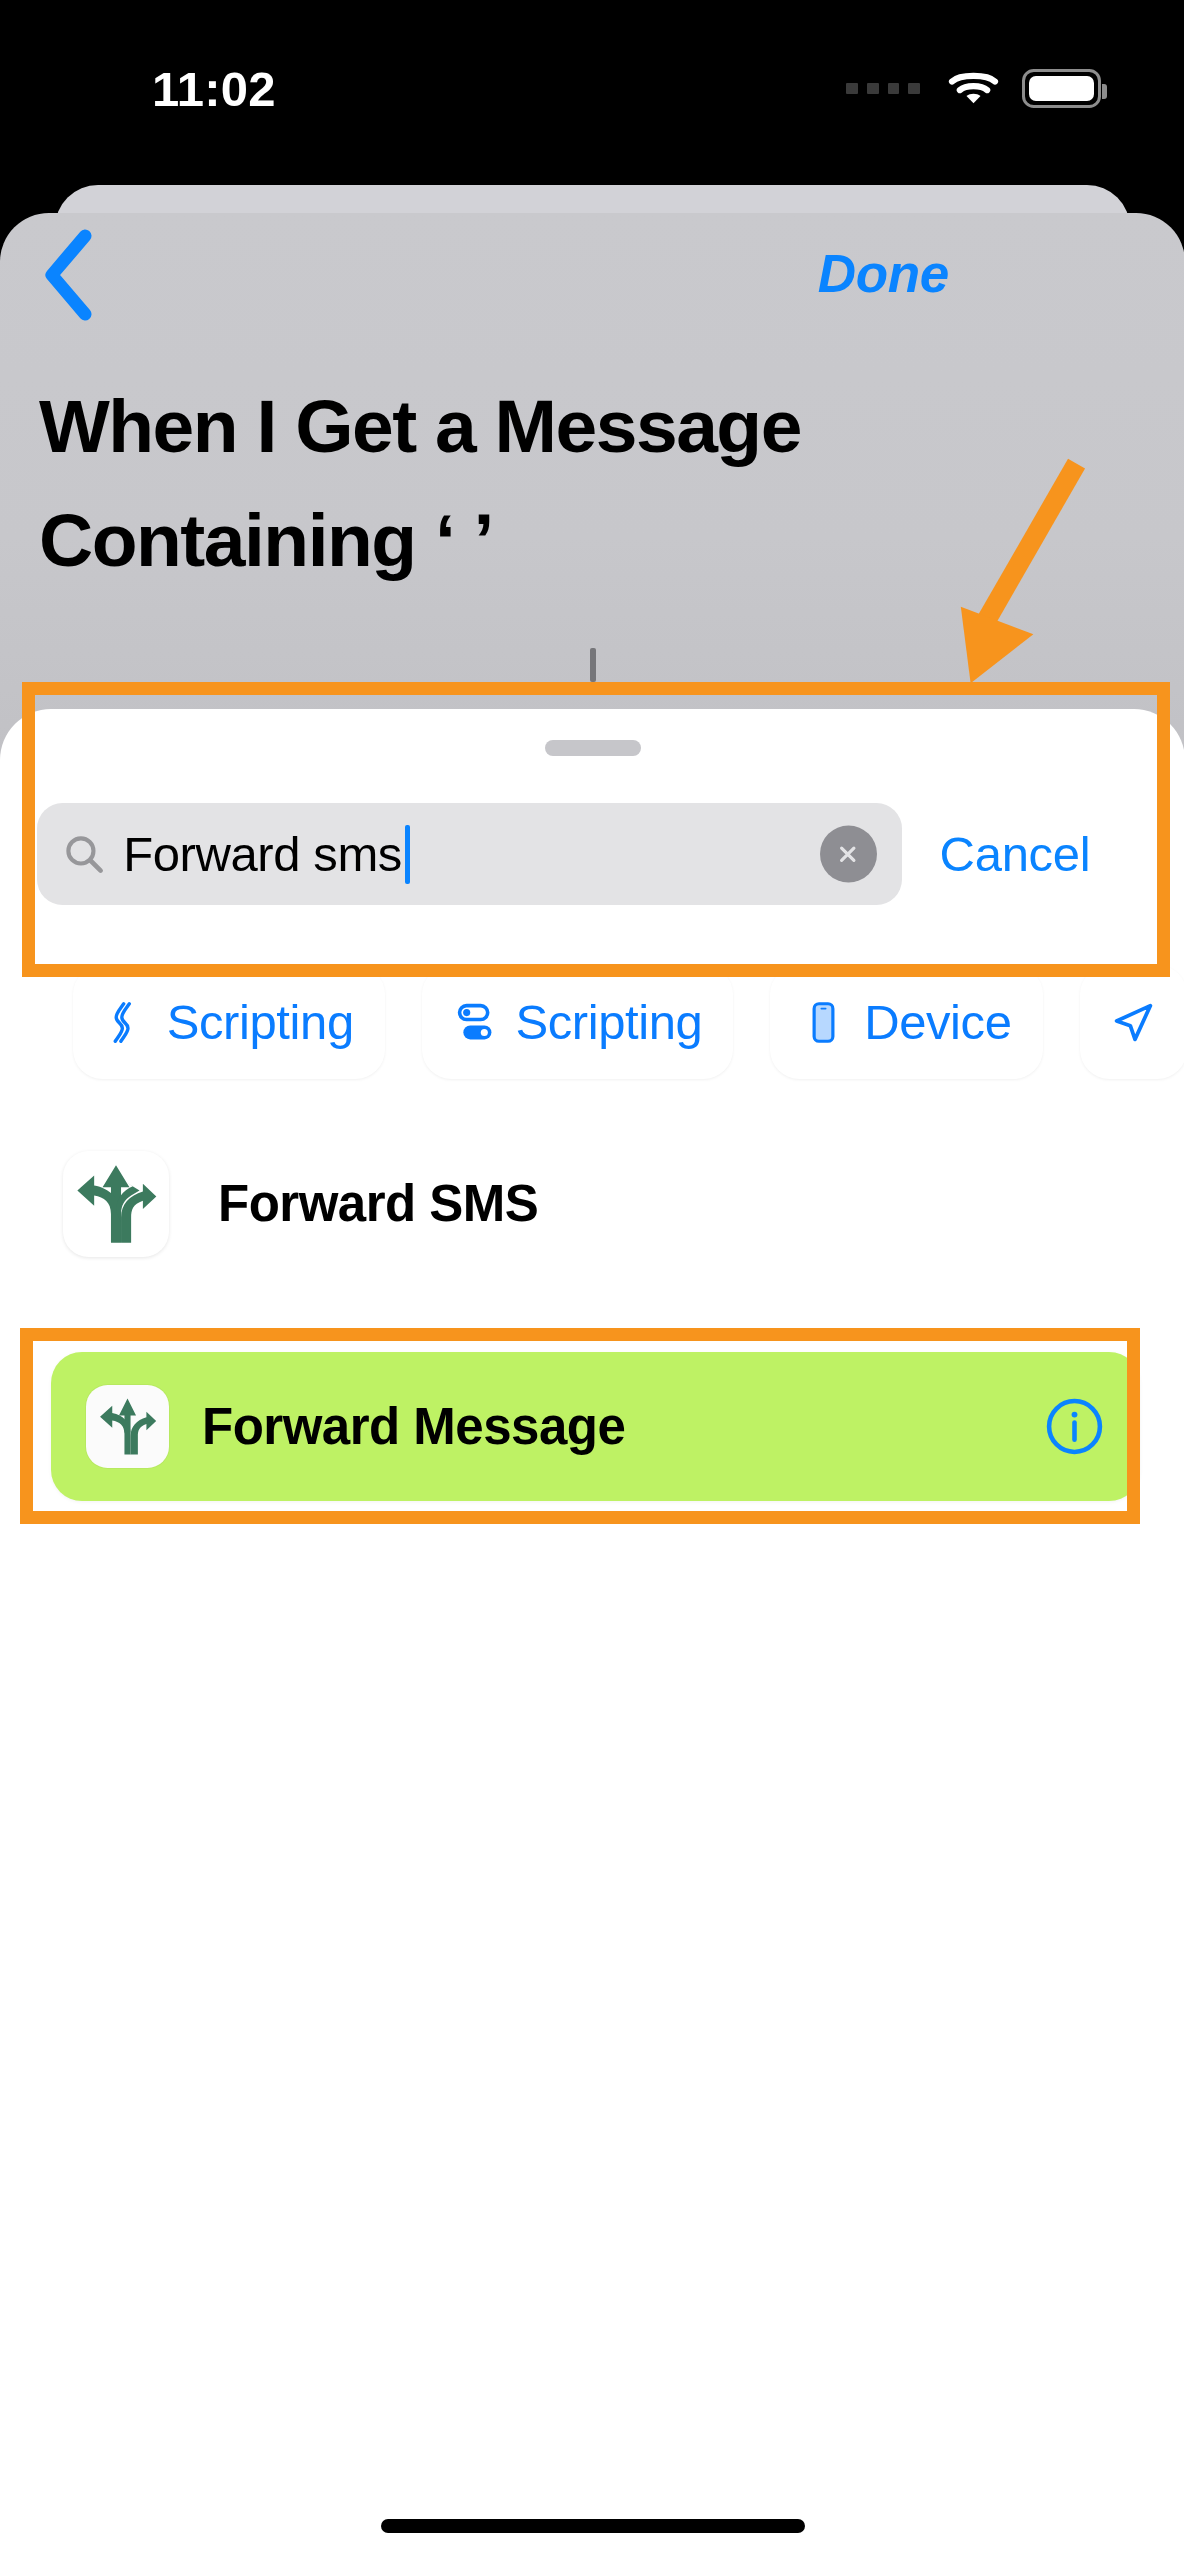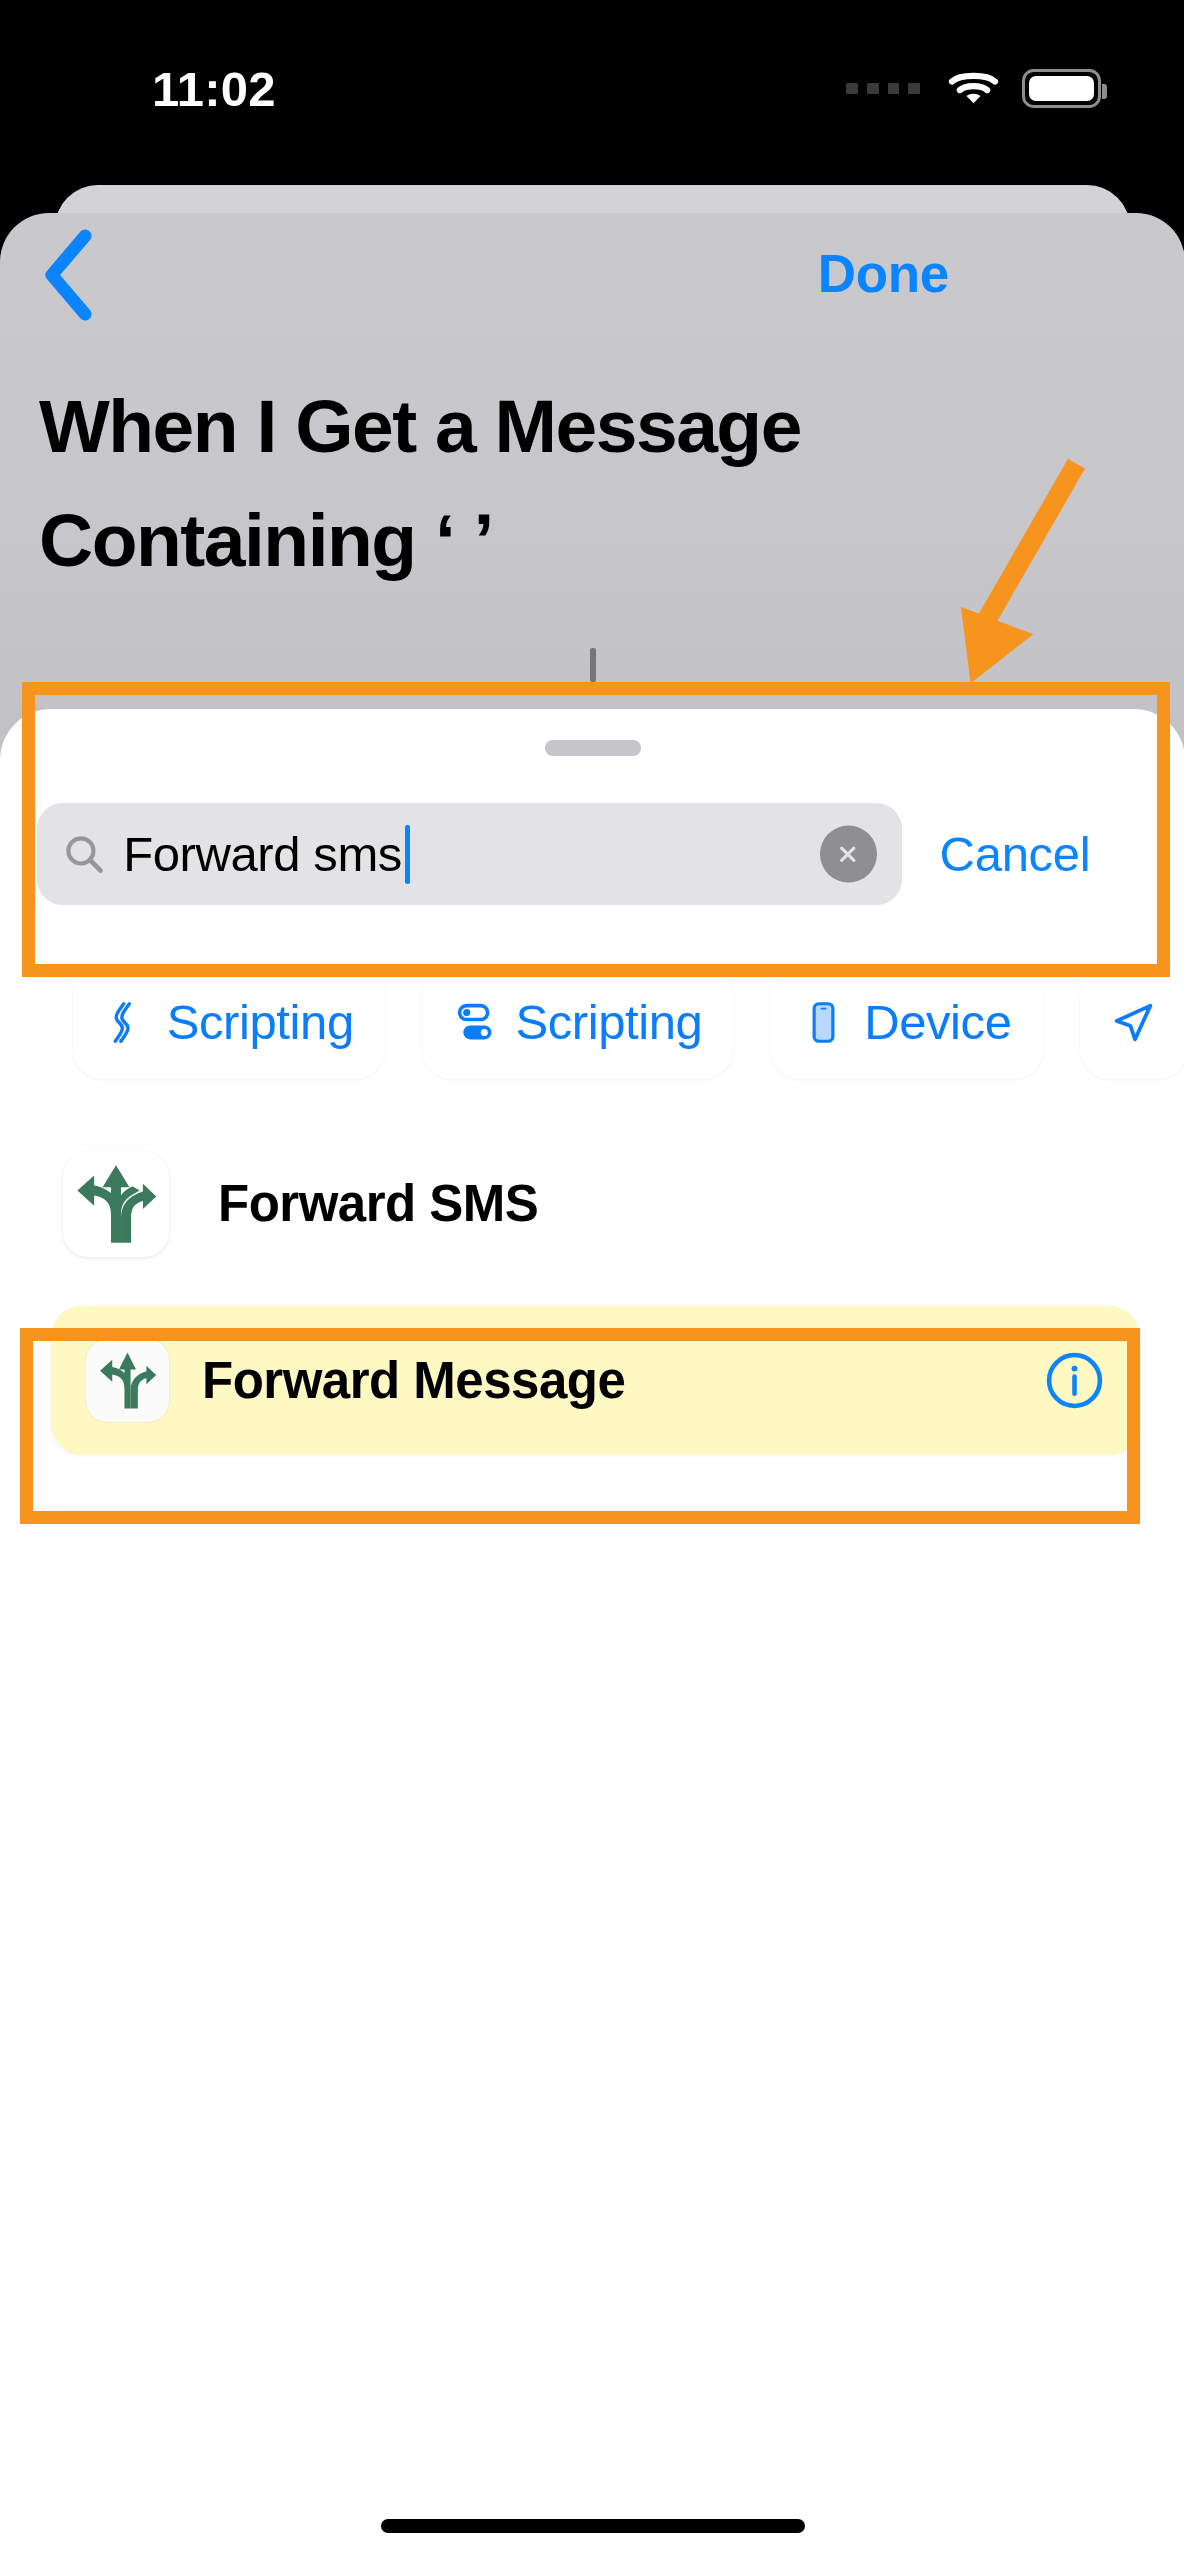--- a/index.html
+++ b/index.html
@@ -106,20 +106,21 @@
     z-index: 6;
   }
 
   
   .navbar {
     position: absolute;
     left: 0; top: 213px;
     width: 986px;
     height: 138px;
     z-index: 10;
+    font-style: italic;
   }
   .back-btn {
     position: absolute;
     left: 13.8px;
     top: 7.9px;
     width: 108px;
     height: 108px;
     display: flex;
     align-items: center;
     justify-content: center;
@@ -309,24 +310,24 @@
     margin-left: 49px;
     font-size: 51px;
     font-weight: 700;
     color: #000;
     letter-spacing: -0.5px;
   }
 
   .action-card {
     position: absolute;
     left: 51px;
-    top: 1306px;
+    top: 1352px;
     width: 1089px;
     height: 149px;
-    background: #fef9c3;
+    background: #bef264;
     border-radius: 31px;
     display: flex;
     align-items: center;
     padding: 0 35px;
     box-sizing: border-box;
     z-index: 22;
     box-shadow: 0 1px 3.9px rgba(0,0,0,0.05);
   }
   .action-icon {
     width: 83px; height: 83px;

